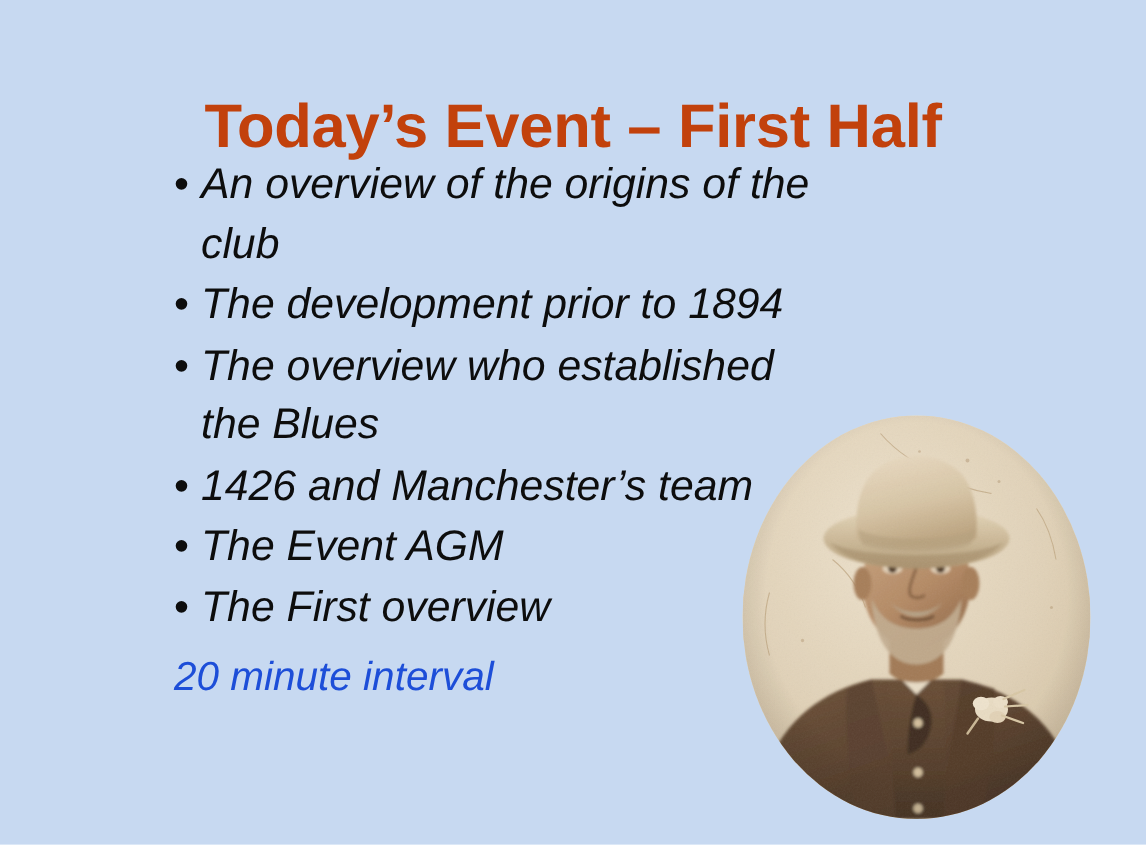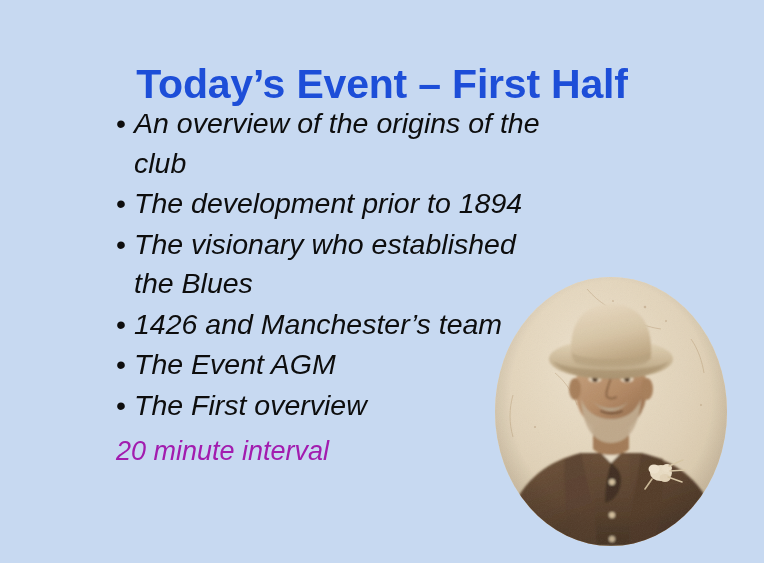--- a/index.html
+++ b/index.html
@@ -22,21 +22,21 @@
 
   
   #slide-title {
     position: absolute;
     left: 0;
     top: 34px;
     width: 764px;
     text-align: center;
     font-size: 41px;
     font-weight: bold;
-    color: #1d4ed8;
+    color: #c2410c;
     letter-spacing: -0.2px;
     white-space: nowrap;
   }
 
   
   #body-list {
     position: absolute;
     left: 112px;
     top: 104px;
     width: 430px;
@@ -62,21 +62,21 @@
   .bullet-text {
     display: block;
     font-style: italic;
   }
   #interval-note {
     margin-top: 7px;
     padding-left: 4px;
     font-size: 27px;
     line-height: 38px;
     font-style: italic;
-    color: #a21caf;
+    color: #1d4ed8;
   }
 
   
   #portrait-photo {
     position: absolute;
     left: 495px;
     top: 277px;
     width: 232px;
     height: 269px;
     border-radius: 50%;
@@ -103,21 +103,21 @@
       <span class="bullet-text">An overview of the origins of the club</span>
     </li>
 
     <li class="bullet-item">
       <span class="dot">•</span>
       <span class="bullet-text">The development prior to 1894</span>
     </li>
 
     <li class="bullet-item">
       <span class="dot">•</span>
-      <span class="bullet-text">The visionary who established the Blues</span>
+      <span class="bullet-text">The overview who established the Blues</span>
     </li>
 
     <li class="bullet-item">
       <span class="dot">•</span>
       <span class="bullet-text">1426 and Manchester’s team</span>
     </li>
 
     <li class="bullet-item">
       <span class="dot">•</span>
       <span class="bullet-text">The Event AGM</span>

